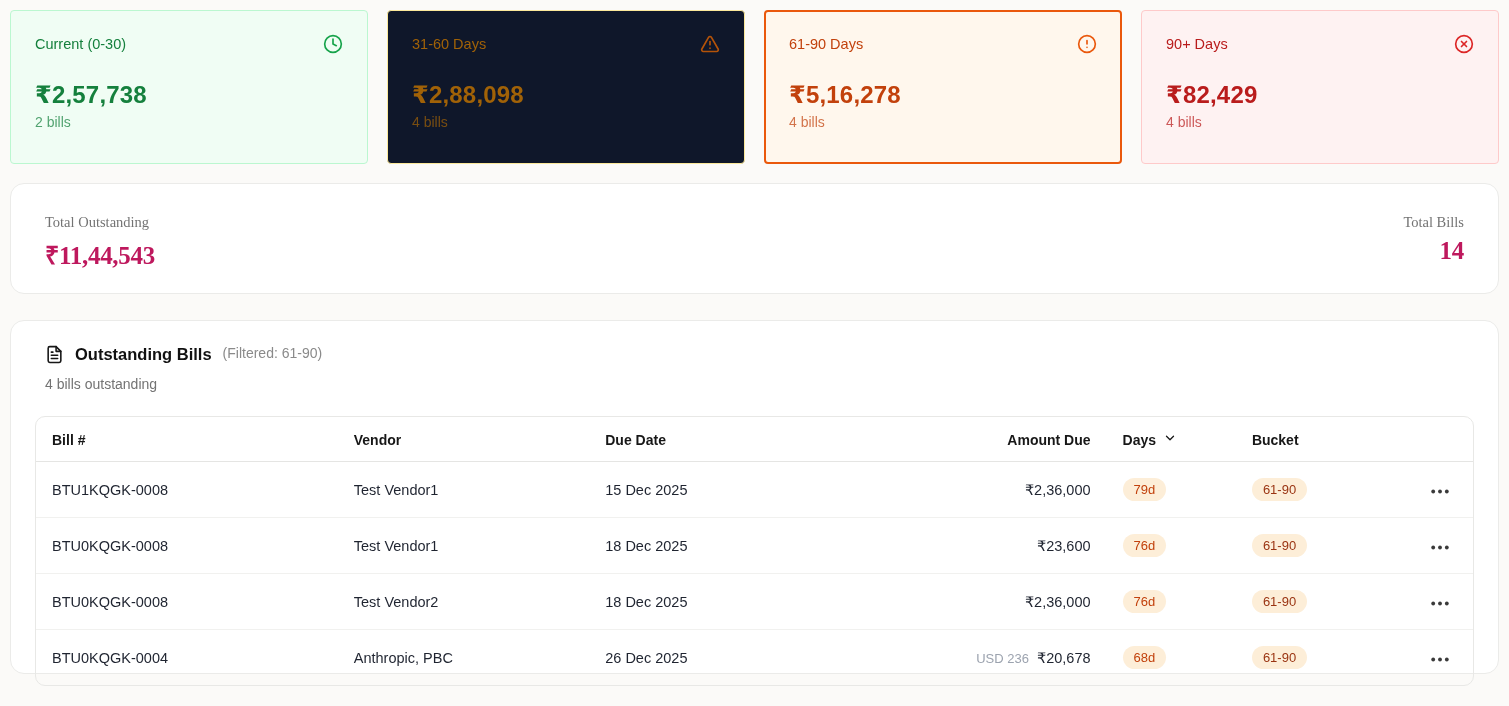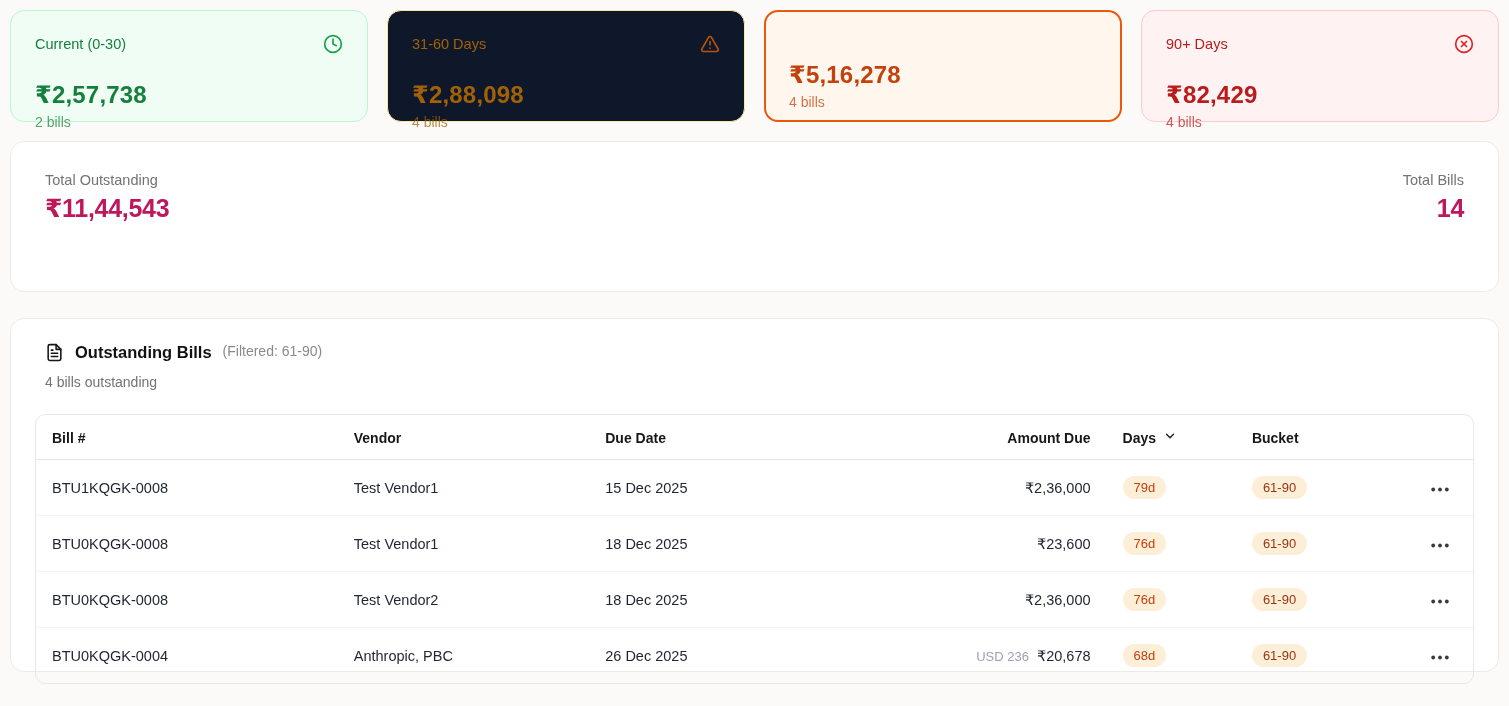--- a/index.html
+++ b/index.html
@@ -8,22 +8,22 @@
     font-family: "Liberation Sans", "DejaVu Sans", sans-serif;
     background: #fbfaf8;
     color: #171717;
   }
   .page { padding: 10px 10px 0 10px; }
 
   
   .cards-row { display: flex; gap: 19px; }
   .age-card {
     flex: 1;
-    height: 112px;
-    border-radius: 14px;
+    height: 154px;
+    border-radius: 4px;
     padding: 23px 24px;
     border: 1px solid transparent;
     cursor: pointer;
   }
   .age-card .card-top { display: flex; justify-content: space-between; align-items: center; }
   .age-card .card-label { font-size: 14.5px; font-weight: 500; }
   .age-card .card-amount { font-size: 24px; font-weight: 700; margin-top: 27px; letter-spacing: 0.2px; }
   .age-card .card-bills { font-size: 14px; margin-top: 5px; opacity: 0.72; }
   .age-card svg { display: block; }
 
@@ -31,24 +31,25 @@
   .theme-yellow { background: #0f172a; border-color: #fbe89b; color: #a16207; }
   .theme-orange { background: #fff7ed; border-color: #ea580c; color: #c2410c; border-width: 2px; padding: 22px 23px; }
   .theme-red    { background: #fef2f2; border-color: #fecaca; color: #b91c1c; }
 
   
   .summary-card {
     margin-top: 19px;
     background: #ffffff;
     border: 1px solid #ebebe9;
     border-radius: 14px;
-    height: 151px;
+    height: 111px;
     padding: 30px 34px 0 34px;
     display: flex;
     justify-content: space-between;
+    font-family: Liberation Serif, serif;
   }
   .sum-label { font-size: 14.5px; color: #737373; }
   .sum-value { font-size: 25px; font-weight: 700; color: #be185d; margin-top: 6px; letter-spacing: -0.3px; }
   .sum-right { text-align: right; }
 
   
   .bills-card {
     margin-top: 26px;
     background: #ffffff;
     border: 1px solid #ebebe9;
@@ -144,20 +145,30 @@
               <line x1="12" y1="9" x2="12" y2="13"></line>
               <line x1="12" y1="17" x2="12.01" y2="17"></line>
             </svg>
         </span>
       </div>
       <div class="card-amount">₹2,88,098</div>
       <div class="card-bills">4 bills</div>
     </div>
 
     <div class="age-card theme-orange">
+      <div class="card-top">
+        <span class="card-label">61-90 Days</span>
+        <span>
+          <svg width="20" height="20" viewBox="0 0 24 24" fill="none" stroke="#ea580c" stroke-width="2" stroke-linecap="round" stroke-linejoin="round">
+              <circle cx="12" cy="12" r="10"></circle>
+              <line x1="12" y1="8" x2="12" y2="12"></line>
+              <line x1="12" y1="16" x2="12.01" y2="16"></line>
+            </svg>
+        </span>
+      </div>
       <div class="card-amount">₹5,16,278</div>
       <div class="card-bills">4 bills</div>
     </div>
 
     <div class="age-card theme-red">
       <div class="card-top">
         <span class="card-label">90+ Days</span>
         <span>
           <svg width="20" height="20" viewBox="0 0 24 24" fill="none" stroke="#dc2626" stroke-width="2" stroke-linecap="round" stroke-linejoin="round">
               <circle cx="12" cy="12" r="10"></circle>

